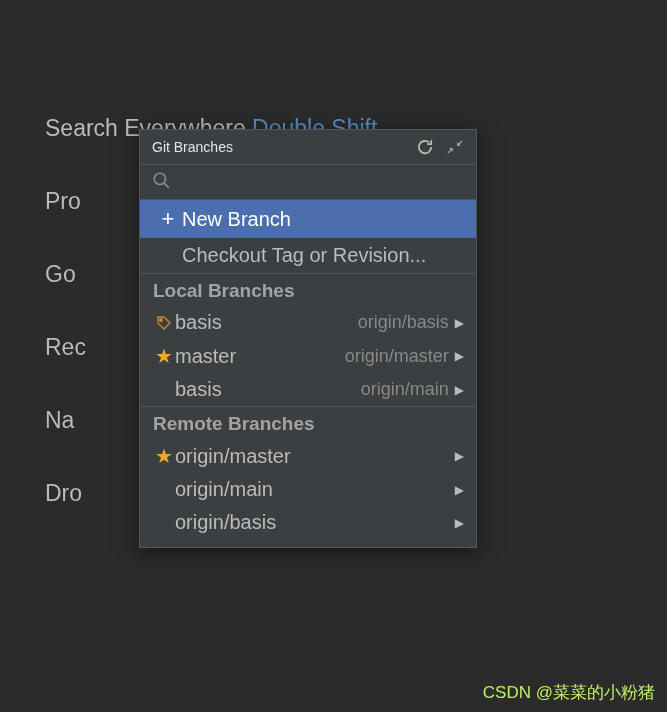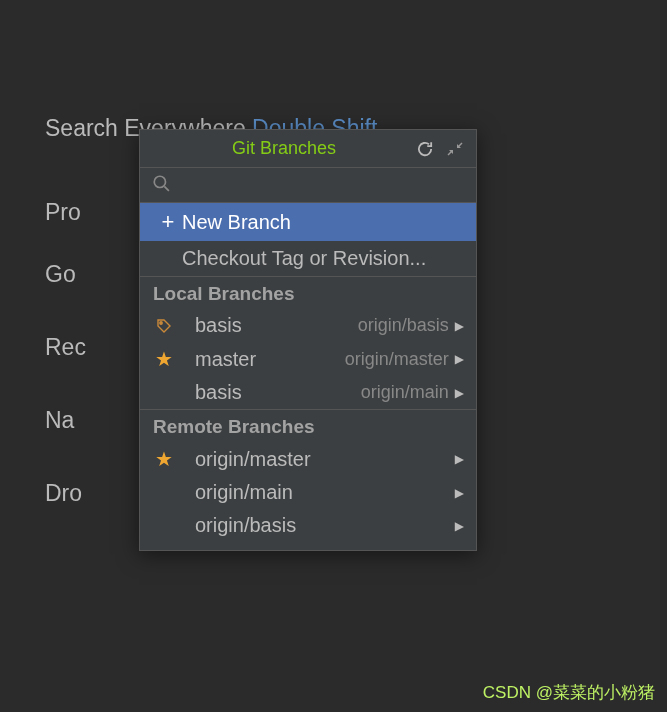--- a/index.html
+++ b/index.html
@@ -36,24 +36,23 @@
       box-shadow: 0 4px 20px rgba(0,0,0,0.5);
     }
     .popup-header {
       display: flex;
       align-items: center;
       justify-content: space-between;
       padding: 8px 12px;
       border-bottom: 1px solid #555;
     }
     .popup-title {
-      color: #84cc16;
-      font-size: 18px;
-      flex: 1;
-      text-align: center;
+      color: #e5e5e5;
+      font-size: 14px;
+      flex: 1;
     }
     .header-icons {
       display: flex;
       gap: 12px;
       align-items: center;
     }
     .icon-btn {
       width: 18px;
       height: 18px;
       display: flex;
@@ -122,21 +121,20 @@
     }
     .branch-item .prefix-icon {
       width: 22px;
       display: flex;
       align-items: center;
       justify-content: center;
       flex-shrink: 0;
     }
     .branch-item .label {
       flex: 1;
-      margin-left: 20px;
     }
     .branch-item .tracking {
       color: #888;
       font-size: 18px;
       margin-right: 6px;
     }
     .branch-item .arrow {
       color: #bbb;
       font-size: 12px;
     }
@@ -162,21 +160,21 @@
       font-size: 17px;
     }
   </style>
 </head>
 <body>
 
 <div class="bg-text" style="left:45px; top:115px;">
   <span>Search Everywhere</span>
   <span class="shortcut">Double Shift</span>
 </div>
-<div class="bg-text" style="left:45px; top:188px;margin-top:11px;">Pro</div>
+<div class="bg-text" style="left:45px; top:188px;">Pro</div>
 <div class="bg-text" style="left:45px; top:261px;">Go</div>
 <div class="bg-text" style="left:45px; top:334px;">Rec</div>
 <div class="bg-text" style="left:45px; top:407px;">Na</div>
 <div class="bg-text" style="left:45px; top:480px;">Dro</div>
 
 <div class="popup">
   <div class="popup-header">
     <div class="popup-title">Git Branches</div>
     <div class="header-icons">
       <div class="icon-btn">

